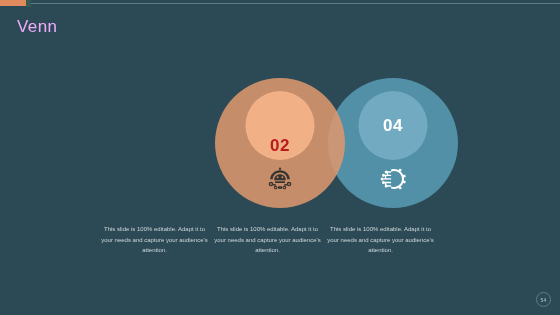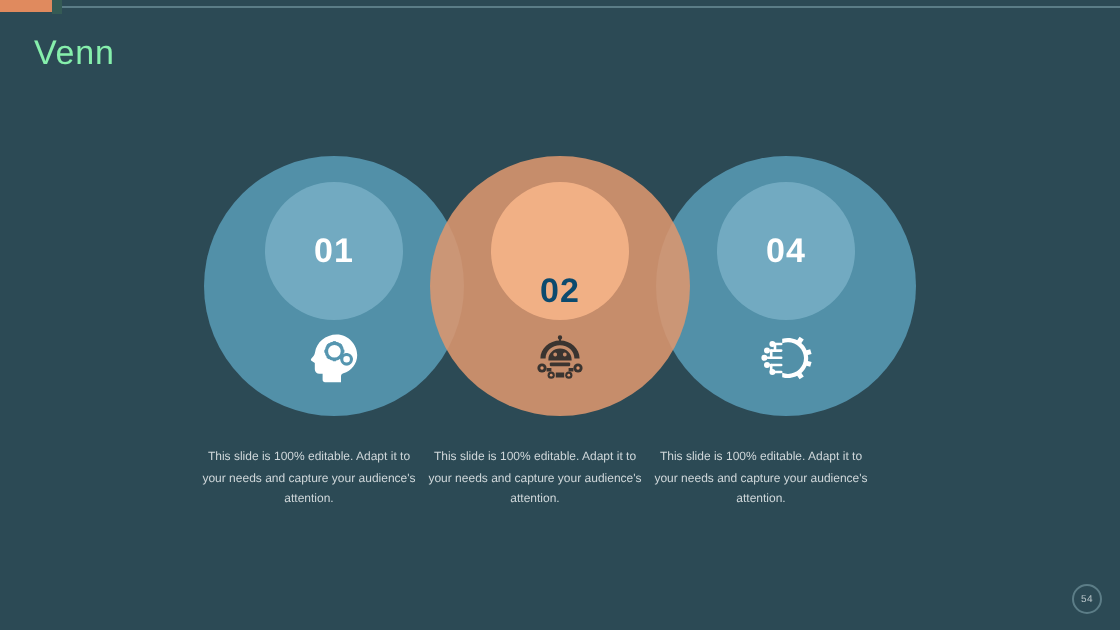--- a/index.html
+++ b/index.html
@@ -33,21 +33,21 @@
     left: 26px; top: 0;
     width: 5px; height: 7px;
     background: #355b55;
   }
 
   
   #page-title {
     position: absolute;
     left: 17px; top: 18px;
     font-size: 17px;
-    color: #86efac;
+    color: #f0abfc;
     letter-spacing: 0.4px;
     font-weight: 400;
     line-height: 1;
   }
 
   
   #venn-stage {
     position: absolute;
     left: 0; top: 78px;
     width: 560px; height: 132px;
@@ -79,21 +79,21 @@
   .inner-circle.blue   { background: rgba(120,175,198,0.85); }
   .inner-circle.orange { background: rgba(243,178,135,0.95); }
 
   .step-number {
     font-size: 17px;
     font-weight: 700;
     letter-spacing: 0.5px;
     line-height: 1;
   }
   .step-number.light { color: #ffffff; }
-  .step-number.dark  { color: #0c4a6e; margin-top: 40px; }
+  .step-number.dark  { color: #b91c1c; margin-top: 40px; }
 
   .step-icon {
     position: absolute;
     left: 50%;
     top: 84px;
     transform: translateX(-50%);
     width: 34px; height: 34px;
     display: flex;
     align-items: center;
     justify-content: center;
@@ -138,38 +138,20 @@
 <body>
 
 <div id="top-rule"></div>
 <div id="orange-tab"></div>
 <div id="orange-tab-cap"></div>
 
 <div id="page-title">Venn</div>
 
 <div id="venn-stage">
 
-  <div class="venn-circle blue" id="venn-circle-1">
-    <div class="inner-circle blue">
-      <span class="step-number light">01</span>
-    </div>
-    <div class="step-icon">
-      <svg width="32" height="32" viewBox="0 0 32 32">
-        <path fill="#ffffff" d="M17.4 4.2c-5.6 0-10.2 3.9-10.9 9.0-0.2 1.3-0.9 2.0-1.7 2.9-0.5 0.5-0.5 1.0 0.1 1.4l1.5 1.0v3.1c0 1.3 1.0 2.3 2.3 2.3h1.6v3.0c0 0.7 0.5 1.2 1.2 1.2h8.0v-3.0c0-0.7 0.5-1.3 1.2-1.5 4.0-1.1 6.9-4.8 6.9-9.1 0-5.2-4.4-10.3-10.2-10.3z"></path>
-        <circle cx="16.2" cy="12.6" r="4.0" fill="none" stroke="#5696b0" stroke-width="1.7"></circle>
-        <g fill="none" stroke="#5696b0" stroke-width="1.5">
-          <path d="M16.2 7.6v1.3M16.2 16.3v1.3M11.2 12.6h1.3M19.9 12.6h1.3M12.7 9.1l0.9 0.9M18.8 15.2l0.9 0.9M19.7 9.1l-0.9 0.9M13.6 15.2l-0.9 0.9"></path>
-        </g>
-        <circle cx="22.3" cy="16.6" r="2.4" fill="none" stroke="#5696b0" stroke-width="1.5"></circle>
-        <g fill="none" stroke="#5696b0" stroke-width="1.3">
-          <path d="M22.3 13.6v0.9M22.3 18.7v0.9M19.3 16.6h0.9M24.4 16.6h0.9"></path>
-        </g>
-      </svg>
-    </div>
-  </div>
 
   <div class="venn-circle blue" id="venn-circle-3">
     <div class="inner-circle blue">
       <span class="step-number light">04</span>
     </div>
     <div class="step-icon">
       <svg width="32" height="32" viewBox="0 0 32 32">
         <path fill="#ffffff" d="M17.0 6.0c-1.0 0-2.0 0.15-2.9 0.43v2.2c0.9-0.35 1.9-0.55 2.9-0.55 4.4 0 8.0 3.55 8.0 7.93s-3.6 7.93-8.0 7.93c-1.0 0-2.0-0.2-2.9-0.55v2.2c0.9 0.28 1.9 0.43 2.9 0.43 5.6 0 10.1-4.48 10.1-10.0S22.6 6.0 17.0 6.0z"></path>
         <path fill="#ffffff" d="M25.8 12.3l2.3-0.7 0.7 2.4-2.3 0.6zM25.8 19.7l2.3 0.7 0.7-2.4-2.3-0.6zM21.4 7.4l1.4-2.0 2.1 1.4-1.4 2.0zM21.4 24.6l1.4 2.0 2.1-1.4-1.4-2.0z"></path>
         <g stroke="#ffffff" stroke-width="1.3" fill="none" stroke-linecap="round">

